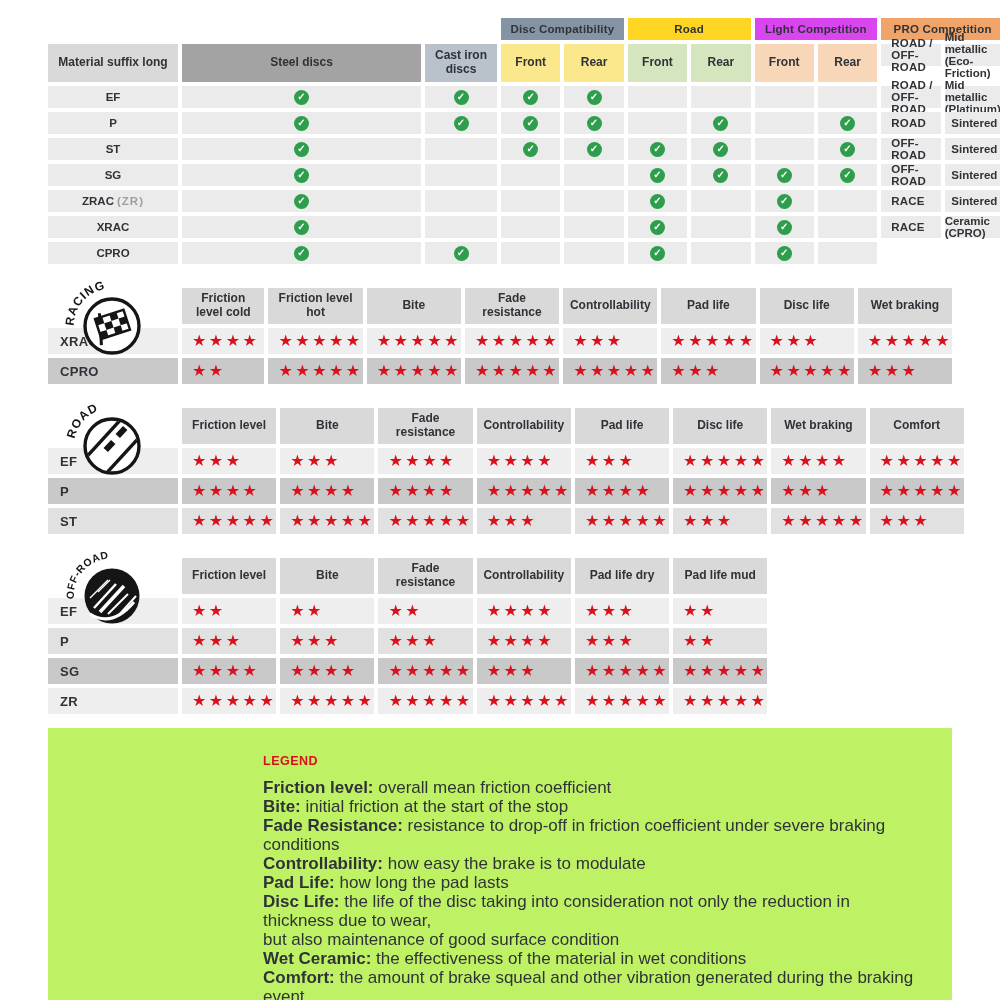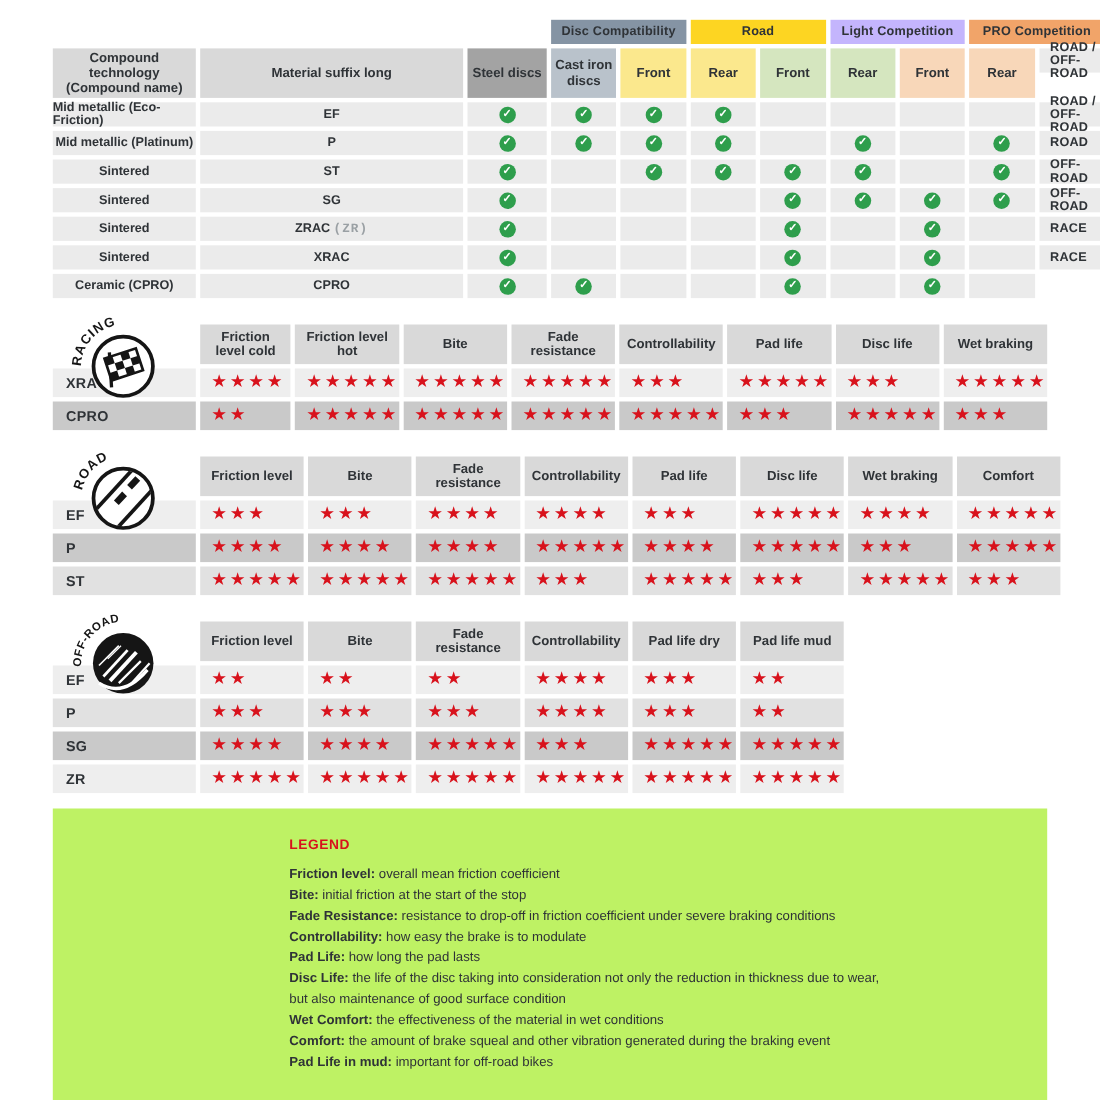--- a/index.html
+++ b/index.html
@@ -12,21 +12,21 @@
   .cell{display:flex;align-items:center;justify-content:center;box-sizing:border-box;}
 
   
   .compat-grid{display:grid;grid-template-columns:130px 239px 72px repeat(8,1fr);gap:4px;width:956px;}
   .spacer{background:transparent;}
   .group-hd{height:22px;font-weight:bold;font-size:11.5px;color:#2f3337;letter-spacing:.2px;}
   .col-hd{min-height:38px;background:#d9d9d9;font-weight:bold;font-size:12px;color:#2f3337;
           text-align:center;line-height:1.15;padding:2px 3px;}
   .data-cell{height:22px;background:#ebebeb;font-size:11.5px;font-weight:bold;color:#2f3337;}
   .use-cell{justify-content:flex-start;padding-left:10px;letter-spacing:.2px;}
-  .suffix-note{color:#9aa0a4;margin-left:3px;letter-spacing:1px;font-family:Liberation Mono, monospace;}
+  .suffix-note{color:#9aa0a4;margin-left:3px;letter-spacing:1px;}
   .check{width:15px;height:15px;border-radius:50%;background:#2e9e4c;color:#fff;
          font-size:10px;font-weight:bold;display:flex;align-items:center;justify-content:center;line-height:1;}
 
   
   .section{position:relative;margin-top:16px;}
   .section-icon{position:absolute;left:12px;top:-18px;width:100px;height:100px;}
   .rating-grid{display:grid;gap:4px;margin-top:24px;}
   .r-hd{min-height:36px;background:#d9d9d9;font-weight:bold;font-size:12px;color:#2f3337;
         text-align:center;line-height:1.15;padding:3px 5px;}
   .r-label{height:26px;justify-content:flex-start;padding-left:12px;font-weight:bold;
@@ -34,36 +34,35 @@
   .r-stars{height:26px;justify-content:flex-start;padding-left:10px;font-size:16px;
            letter-spacing:2.5px;line-height:1;}
   .sh-light{background:#eeeeee;}
   .sh-medium{background:#e1e1e1;}
   .sh-dark{background:#c9c9c9;}
 
   
   .legend{margin-top:14px;background:#bef264;box-sizing:border-box;width:904px;
           padding:26px 30px 26px 215px;}
   .legend-title{font-weight:bold;font-size:12.5px;letter-spacing:.5px;margin-bottom:10px;}
-  .legend-line{font-size:12px;line-height:19px;color:#2f3337;}
+  .legend-line{font-size:17px;line-height:19px;color:#2f3337;}
   .legend-line b{font-weight:bold;}
 </style>
 </head>
 <body>
 
 <div class="page">
   <div class="content">
 
     <div class="compat-grid">
         <div class="cell spacer" style="grid-column: 1 / span 3;"></div>
         <div class="cell group-hd" style="background: rgb(133, 148, 164); grid-column: span 2;">Disc Compatibility</div>
         <div class="cell group-hd" style="background: rgb(253, 213, 34); grid-column: span 2;">Road</div>
-        <div class="cell group-hd" style="background: #c4b5fd; grid-column: span 2;">Light Competition</div>
+        <div class="cell group-hd" style="background: #d946ef; grid-column: span 2;">Light Competition</div>
         <div class="cell group-hd" style="background: rgb(241, 164, 105); grid-column: span 2;">PRO Competition</div>
-        <div class="cell col-hd">Compound technology (Compound name)</div>
         <div class="cell col-hd">Material suffix long</div>
         <div class="cell col-hd" style="background: #a3a3a3;">Steel discs</div>
         <div class="cell col-hd" style="background: rgb(185, 194, 203);">Cast iron discs</div>
         <div class="cell col-hd" style="background: rgb(251, 232, 141);">Front</div>
         <div class="cell col-hd" style="background: rgb(251, 232, 141);">Rear</div>
         <div class="cell col-hd" style="background: rgb(213, 230, 191);">Front</div>
         <div class="cell col-hd" style="background: rgb(213, 230, 191);">Rear</div>
         <div class="cell col-hd" style="background: rgb(248, 215, 185);">Front</div>
         <div class="cell col-hd" style="background: rgb(248, 215, 185);">Rear</div>
         <div class="cell data-cell use-cell">ROAD / OFF-ROAD</div>
@@ -387,20 +386,20 @@
     <div class="legend">
       <div class="legend-title" style="color: rgb(216, 18, 28);">LEGEND</div>
       <div>
           <div class="legend-line"><b>Friction level: </b>overall mean friction coefficient</div>
           <div class="legend-line"><b>Bite: </b>initial friction at the start of the stop</div>
           <div class="legend-line"><b>Fade Resistance: </b>resistance to drop-off in friction coefficient under severe braking conditions</div>
           <div class="legend-line"><b>Controllability: </b>how easy the brake is to modulate</div>
           <div class="legend-line"><b>Pad Life: </b>how long the pad lasts</div>
           <div class="legend-line"><b>Disc Life: </b>the life of the disc taking into consideration not only the reduction in thickness due to wear,</div>
           <div class="legend-line">but also maintenance of good surface condition</div>
-          <div class="legend-line"><b>Wet Comfort: </b>the effectiveness of the material in wet conditions</div>
+          <div class="legend-line"><b>Wet Ceramic: </b>the effectiveness of the material in wet conditions</div>
           <div class="legend-line"><b>Comfort: </b>the amount of brake squeal and other vibration generated during the braking event</div>
           <div class="legend-line"><b>Pad Life in mud: </b>important for off-road bikes</div>
         </div>
     </div>
 
   </div>
 </div>
 
 </body></html>

